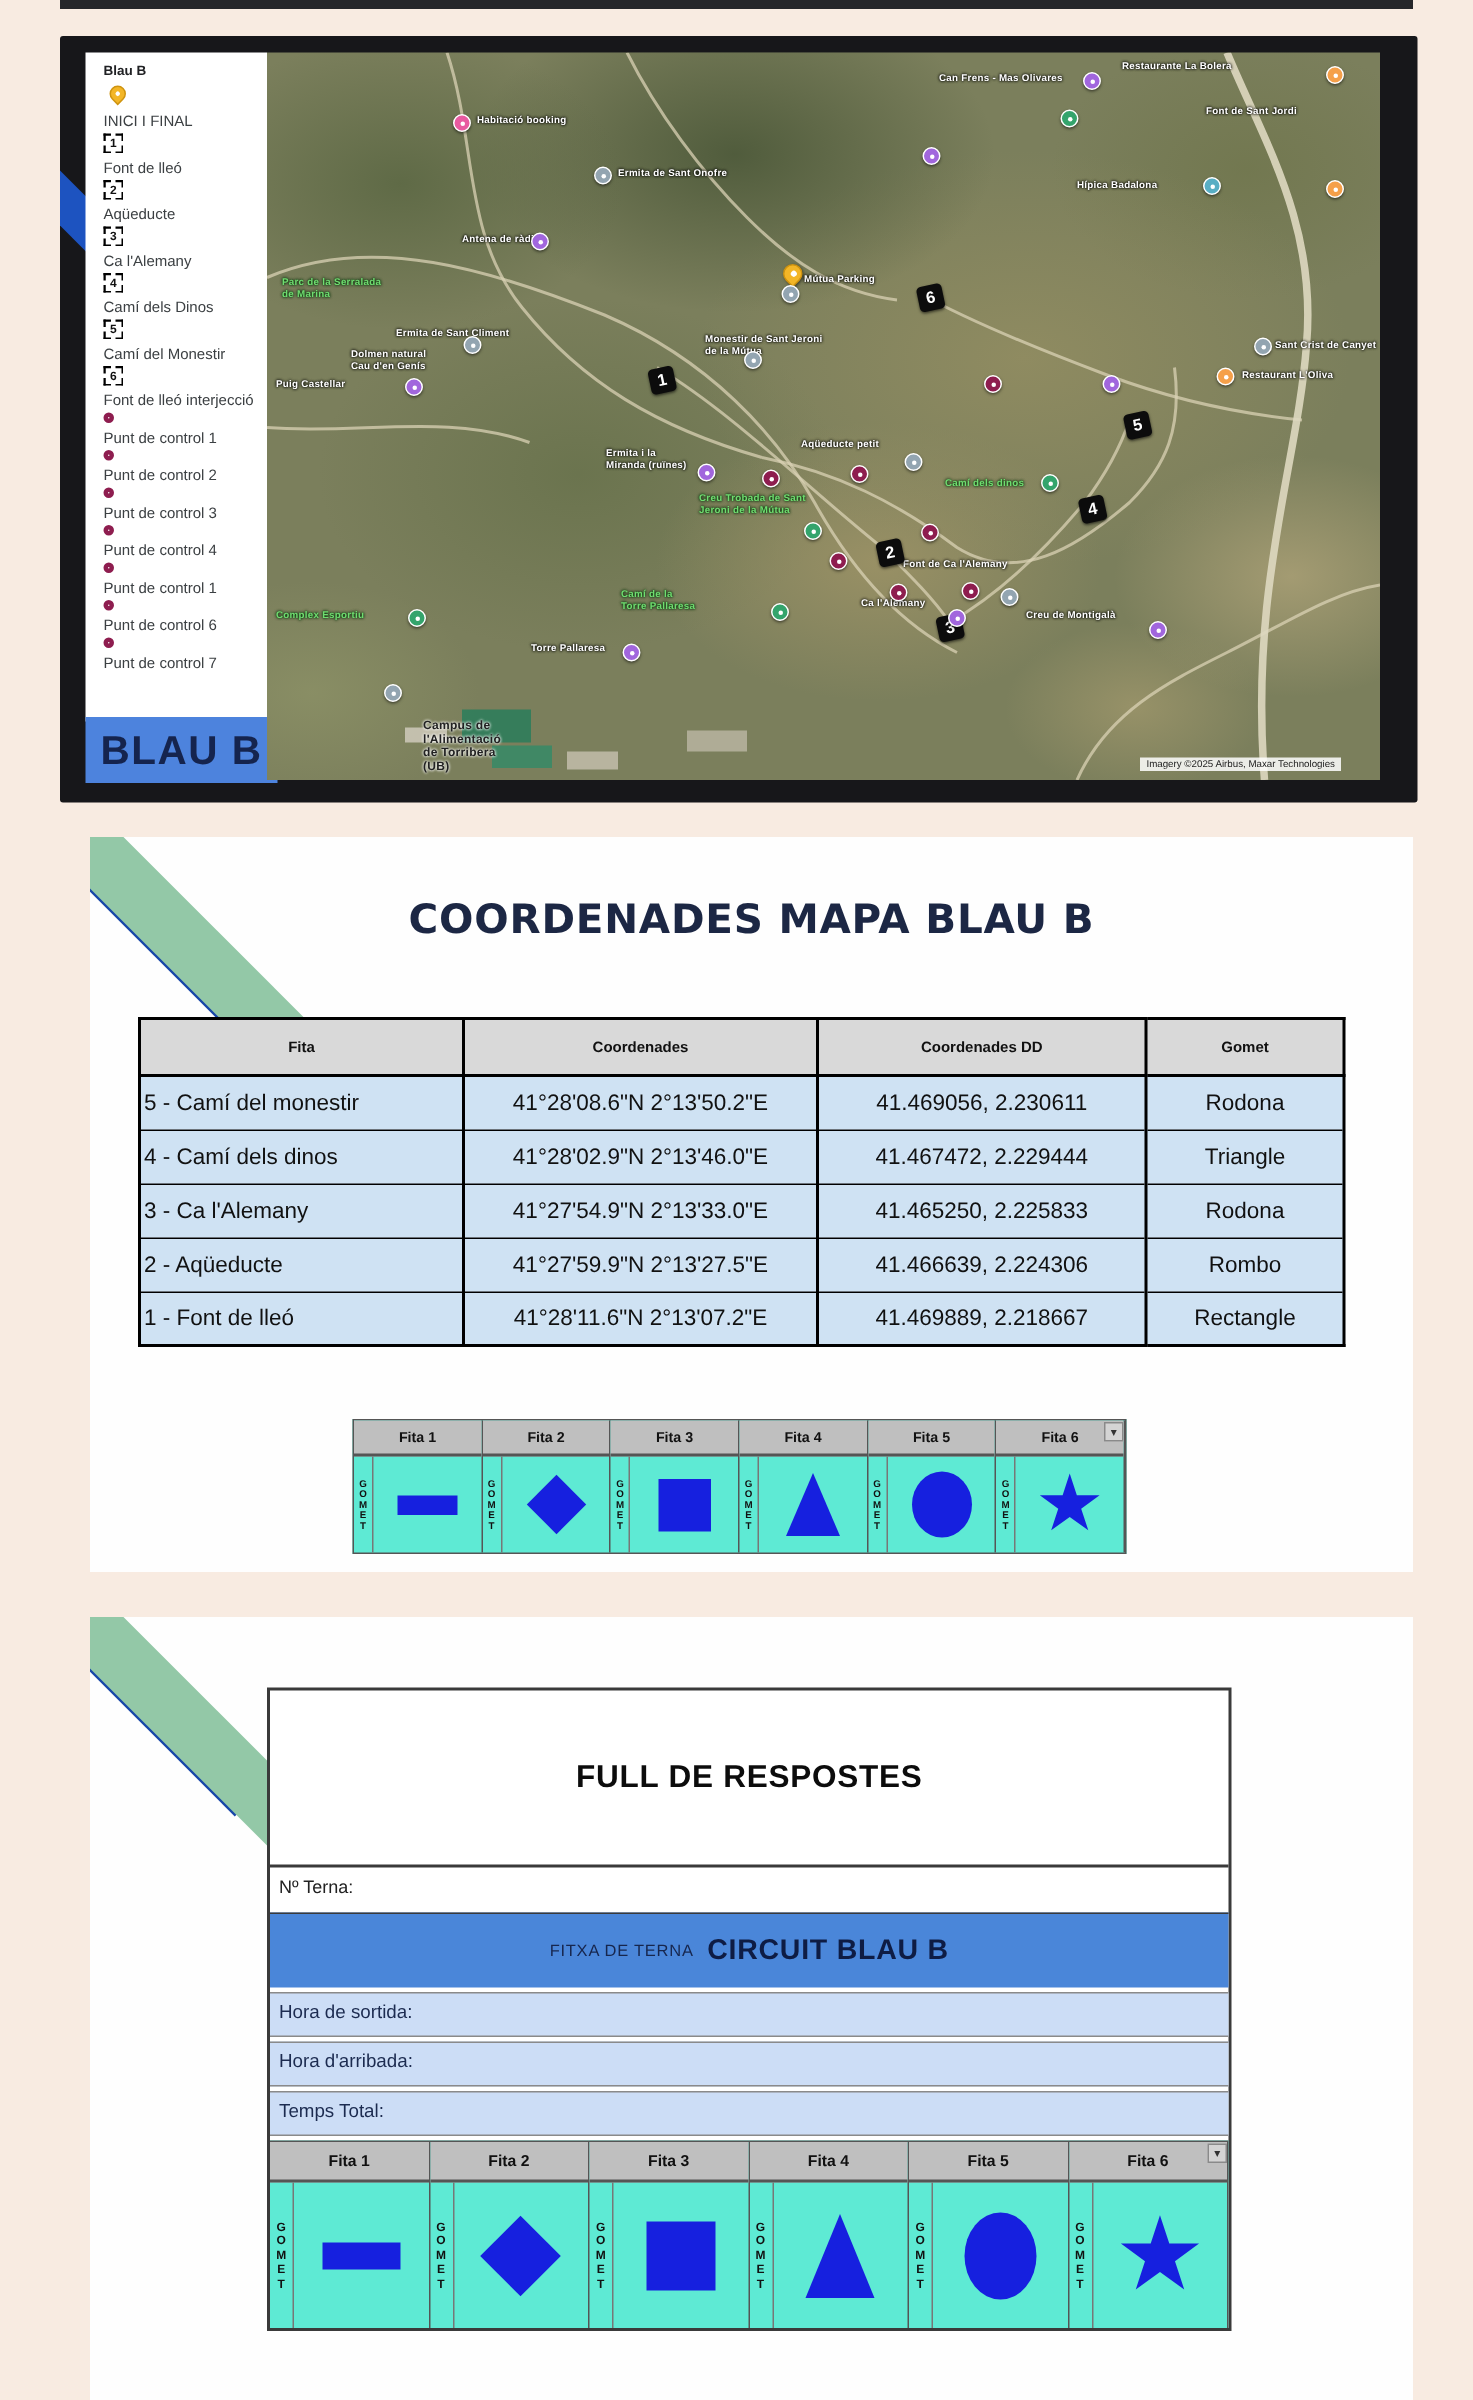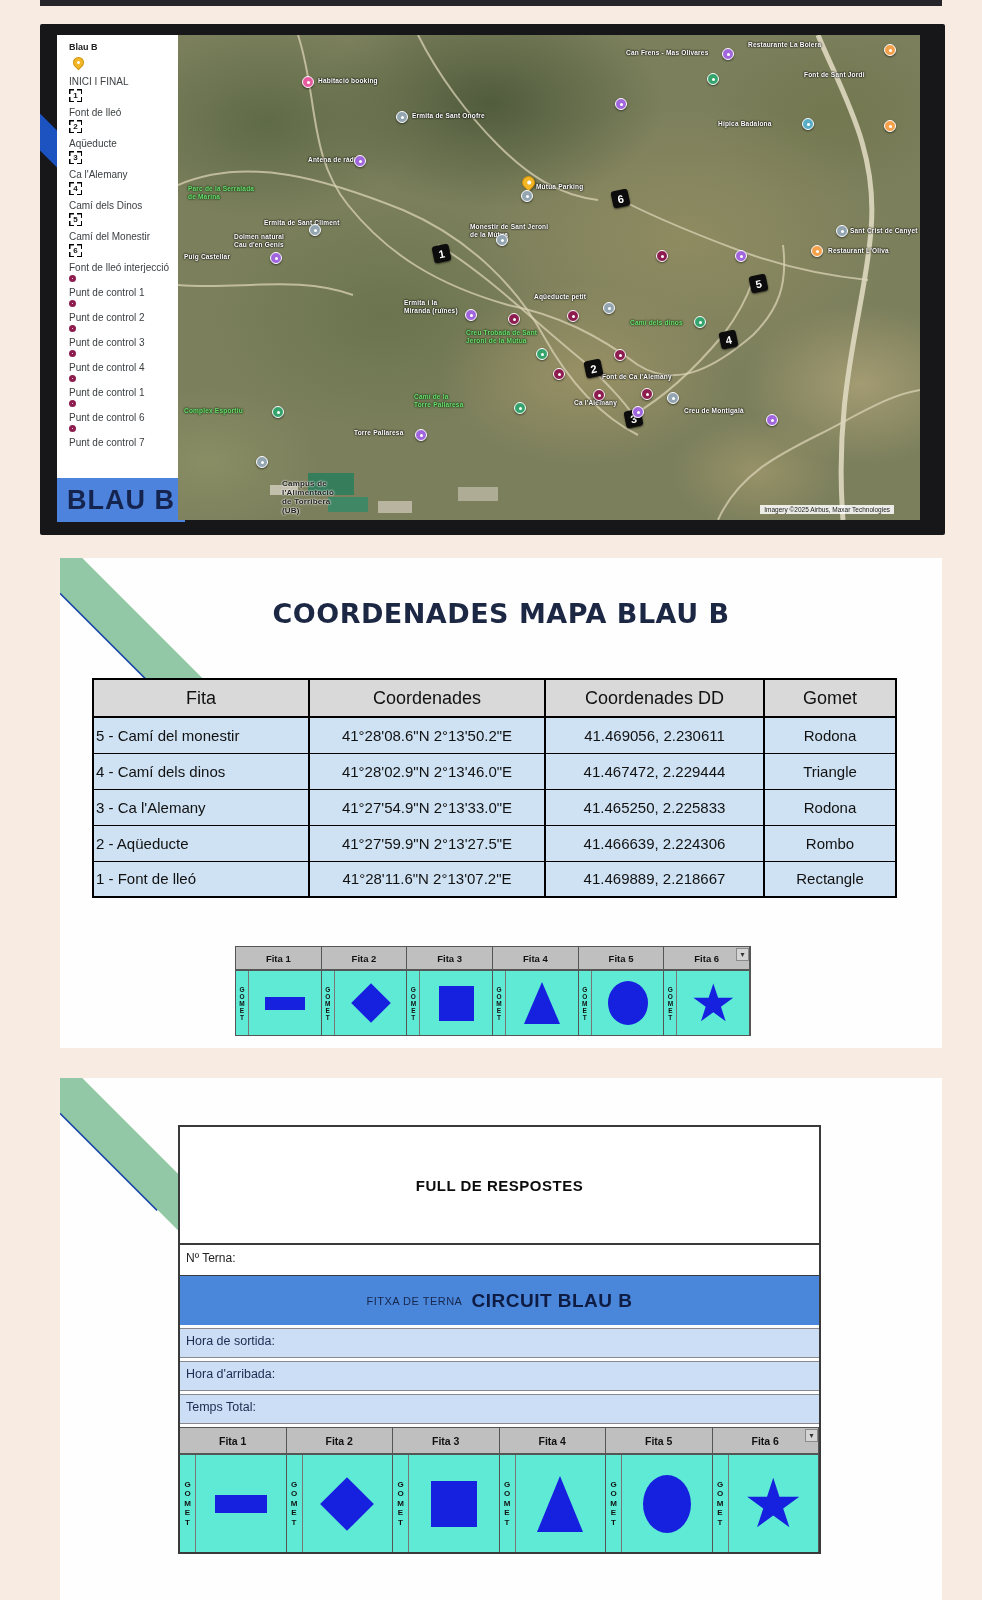--- a/index.html
+++ b/index.html
@@ -57,21 +57,21 @@
   
   .card{position:absolute;left:60px;width:882px;background:#fefefe;overflow:hidden;}
   .card1{top:558px;height:490px;}
   .card2{top:1078px;height:522px;}
   .rib-b{position:absolute;left:-70px;top:28px;width:210px;height:36px;background:#1646a8;transform:rotate(45deg);}
   .rib-g{position:absolute;left:-42px;top:64px;width:240px;height:40px;background:#93c8a7;transform:rotate(45deg);}
   .card-title{position:absolute;left:0;top:40px;width:100%;text-align:center;margin:0;
     font-size:27px;font-weight:bold;color:var(--navy);letter-spacing:.5px;font-family:"DejaVu Sans","Liberation Sans",sans-serif;}
 
   table.coords{position:absolute;left:32px;top:120px;width:803px;border-collapse:collapse;table-layout:fixed;}
-  table.coords th{background:var(--hdrgrey);font-size:18px;font-weight:normal;height:38px;border:2px solid #000;}
+  table.coords th{background:var(--hdrgrey);font-size:10px;font-weight:bold;height:38px;border:2px solid #000;}
   table.coords td{background:var(--rowblue);font-size:15px;height:36px;text-align:center;border:1px solid #000;border-left:2px solid #000;border-right:2px solid #000;}
   table.coords tr:last-child td{border-bottom:2px solid #000;}
   table.coords td.cell-left{text-align:left;padding-left:2px;}
   table.coords col.c1{width:216px;} table.coords col.c2{width:236px;} table.coords col.c3{width:219px;} table.coords col.c4{width:132px;}
 
   
   .strip{position:absolute;display:flex;border:1px solid #555;background:#5eead4;}
   .strip .fcol{display:flex;flex-direction:column;border-right:1px solid #555;}
   .strip .fcol:last-child{border-right:none;}
   .fhead{background:#bfbfbf;font-weight:bold;text-align:center;border-bottom:2px solid #555;color:#111;}
@@ -102,21 +102,21 @@
   .strip-lg .sh-rectangle{width:52px;height:18px;}
   .strip-lg .sh-rombo{width:38px;height:38px;transform:rotate(45deg);}
   .strip-lg .sh-quadrat{width:46px;height:46px;}
   .strip-lg .sh-triangle{border-left:23px solid transparent;border-right:23px solid transparent;border-bottom:56px solid var(--blue);}
   .strip-lg .sh-rodona{width:48px;height:58px;border-radius:50%;}
   .strip-lg .sh-estrella{font-size:68px;line-height:60px;}
 
   
   .form{position:absolute;left:118px;top:47px;width:643px;background:#fff;border:2px solid #3a3a3a;}
   .form-title-box{height:116px;display:flex;align-items:center;justify-content:center;}
-  .form-title{font-size:15px;font-weight:bold;color:#0c0c0c;letter-spacing:.5px;}
+  .form-title{font-size:21px;font-weight:bold;color:#0c0c0c;letter-spacing:.5px;}
   .terna-row{height:32px;border-top:2px solid #3a3a3a;font-size:12px;color:#222;padding:6px 0 0 6px;}
   .banner{height:50px;background:#4a86d9;border-top:1px solid #3a3a3a;display:flex;align-items:center;justify-content:center;gap:9px;}
   .banner-prefix{font-size:11px;color:#17264d;letter-spacing:.5px;}
   .banner-title{font-size:19px;font-weight:bold;color:#0e1c44;letter-spacing:.5px;}
   .frow{height:30px;background:#ccddf6;border-top:1px solid #8a8a8a;border-bottom:1px solid #8a8a8a;margin-top:3px;
         font-size:12.5px;color:#1c2b50;padding:5px 0 0 6px;}
 </style>
 </head>
 <body>
 

